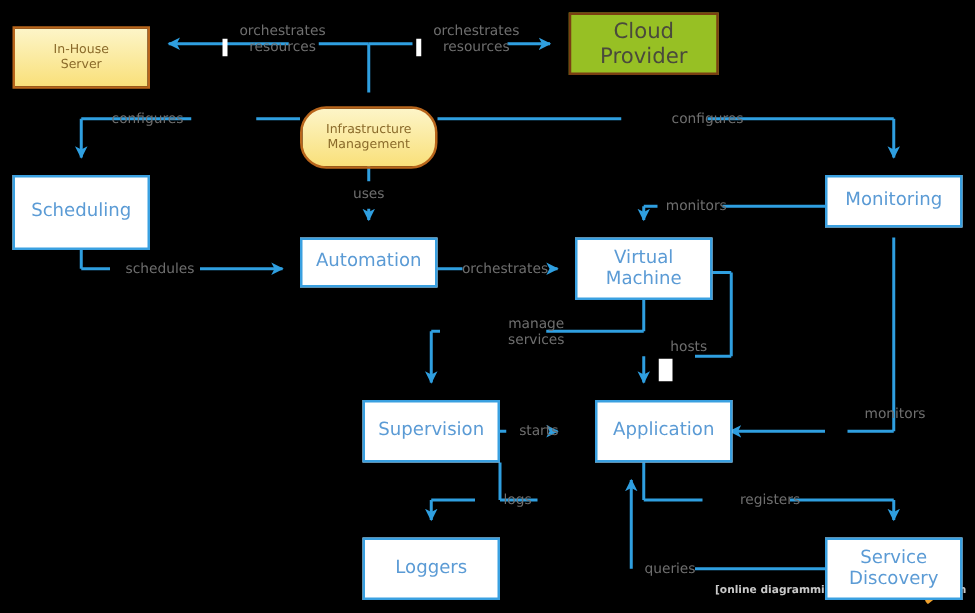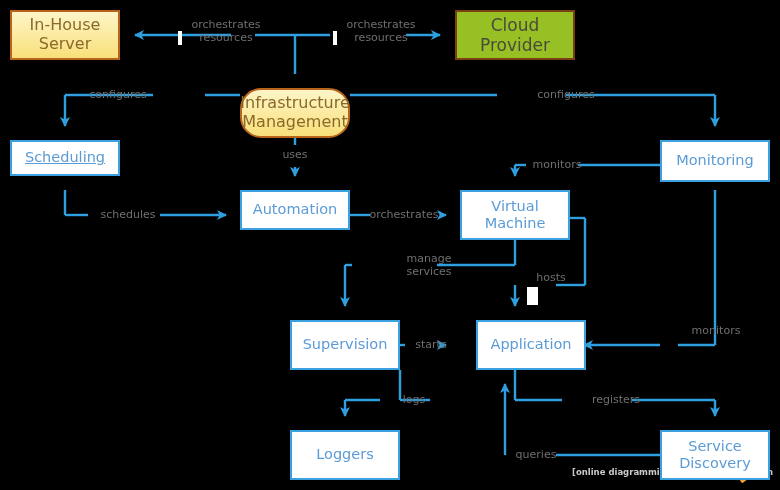--- a/index.html
+++ b/index.html
@@ -8,21 +8,21 @@
   #stage{position:relative;width:780px;height:490px;background:#000;}
   svg#wires{position:absolute;left:0;top:0;width:780px;height:490px;}
 
   .node{position:absolute;box-sizing:border-box;display:flex;align-items:center;
         justify-content:center;text-align:center;line-height:1.18;}
   .node span{display:block;}
 
   .n-blue{background:#ffffff;border:2px solid #3aa0e0;color:#5b9bd5;
           font-size:14.5px;}
   .n-yellow{background:linear-gradient(180deg,#fdf5c8 0%,#f9e07a 100%);
-            border:2px solid #b8651b;color:#8a6a2a;font-size:16px;}
+            border:2px solid #b8651b;color:#8a6a2a;font-size:10px;margin-top:11px;}
   .n-green{background:#97c024;border:2px solid #7a3f12;color:#4a4a3c;
            font-size:17px;}
 
   .elabel{position:absolute;color:#6f6f6f;font-size:11px;line-height:1.22;
           text-align:center;white-space:nowrap;}
 
   .white-chip{position:absolute;background:#ffffff;}
 
   .watermark{position:absolute;color:#c9c9c9;font-size:8.5px;font-weight:bold;
              white-space:nowrap;letter-spacing:0px;}
@@ -110,28 +110,28 @@
         <span>Server</span>
       </div>
   </div>
 
   <div class="node n-green" style="left:455px;top:10px;width:120px;height:50px;">
     <div>
         <span>Cloud Provider</span>
       </div>
   </div>
 
-  <div class="node n-yellow" style="left:240px;top:88px;width:110px;height:50px;border-radius:21px;">
+  <div class="node n-yellow" style="left:240px;top:74px;width:110px;height:50px;border-radius:21px;">
     <div>
         <span>Infrastructure</span>
         <span>Management</span>
       </div>
   </div>
 
-  <div class="node n-blue" style="left:10px;top:140px;width:110px;height:36px;text-decoration:underline;">
+  <div class="node n-blue" style="left:10px;top:140px;width:110px;height:60px;">
     <div>
         <span>Scheduling</span>
       </div>
   </div>
 
   <div class="node n-blue" style="left:660px;top:140px;width:110px;height:42px;">
     <div>
         <span>Monitoring</span>
       </div>
   </div>

